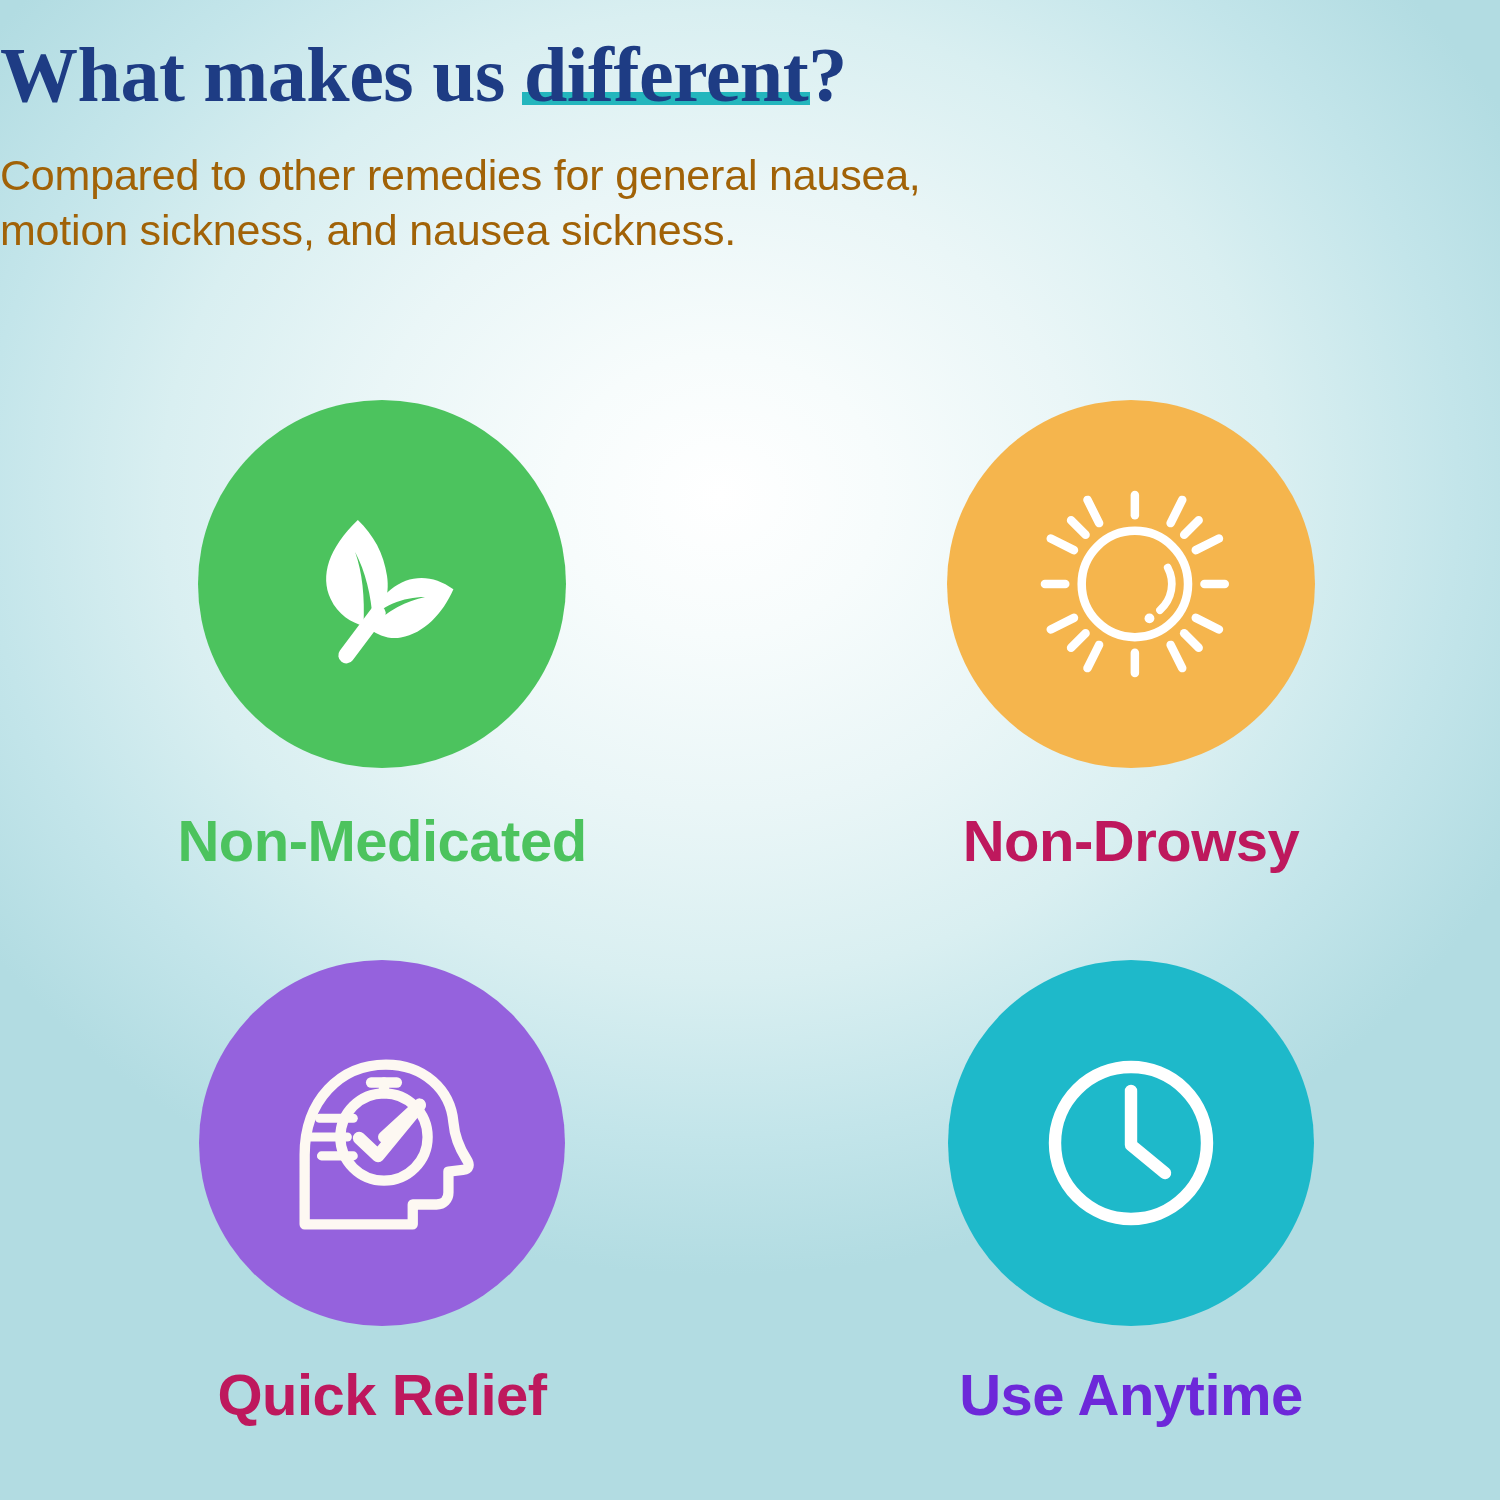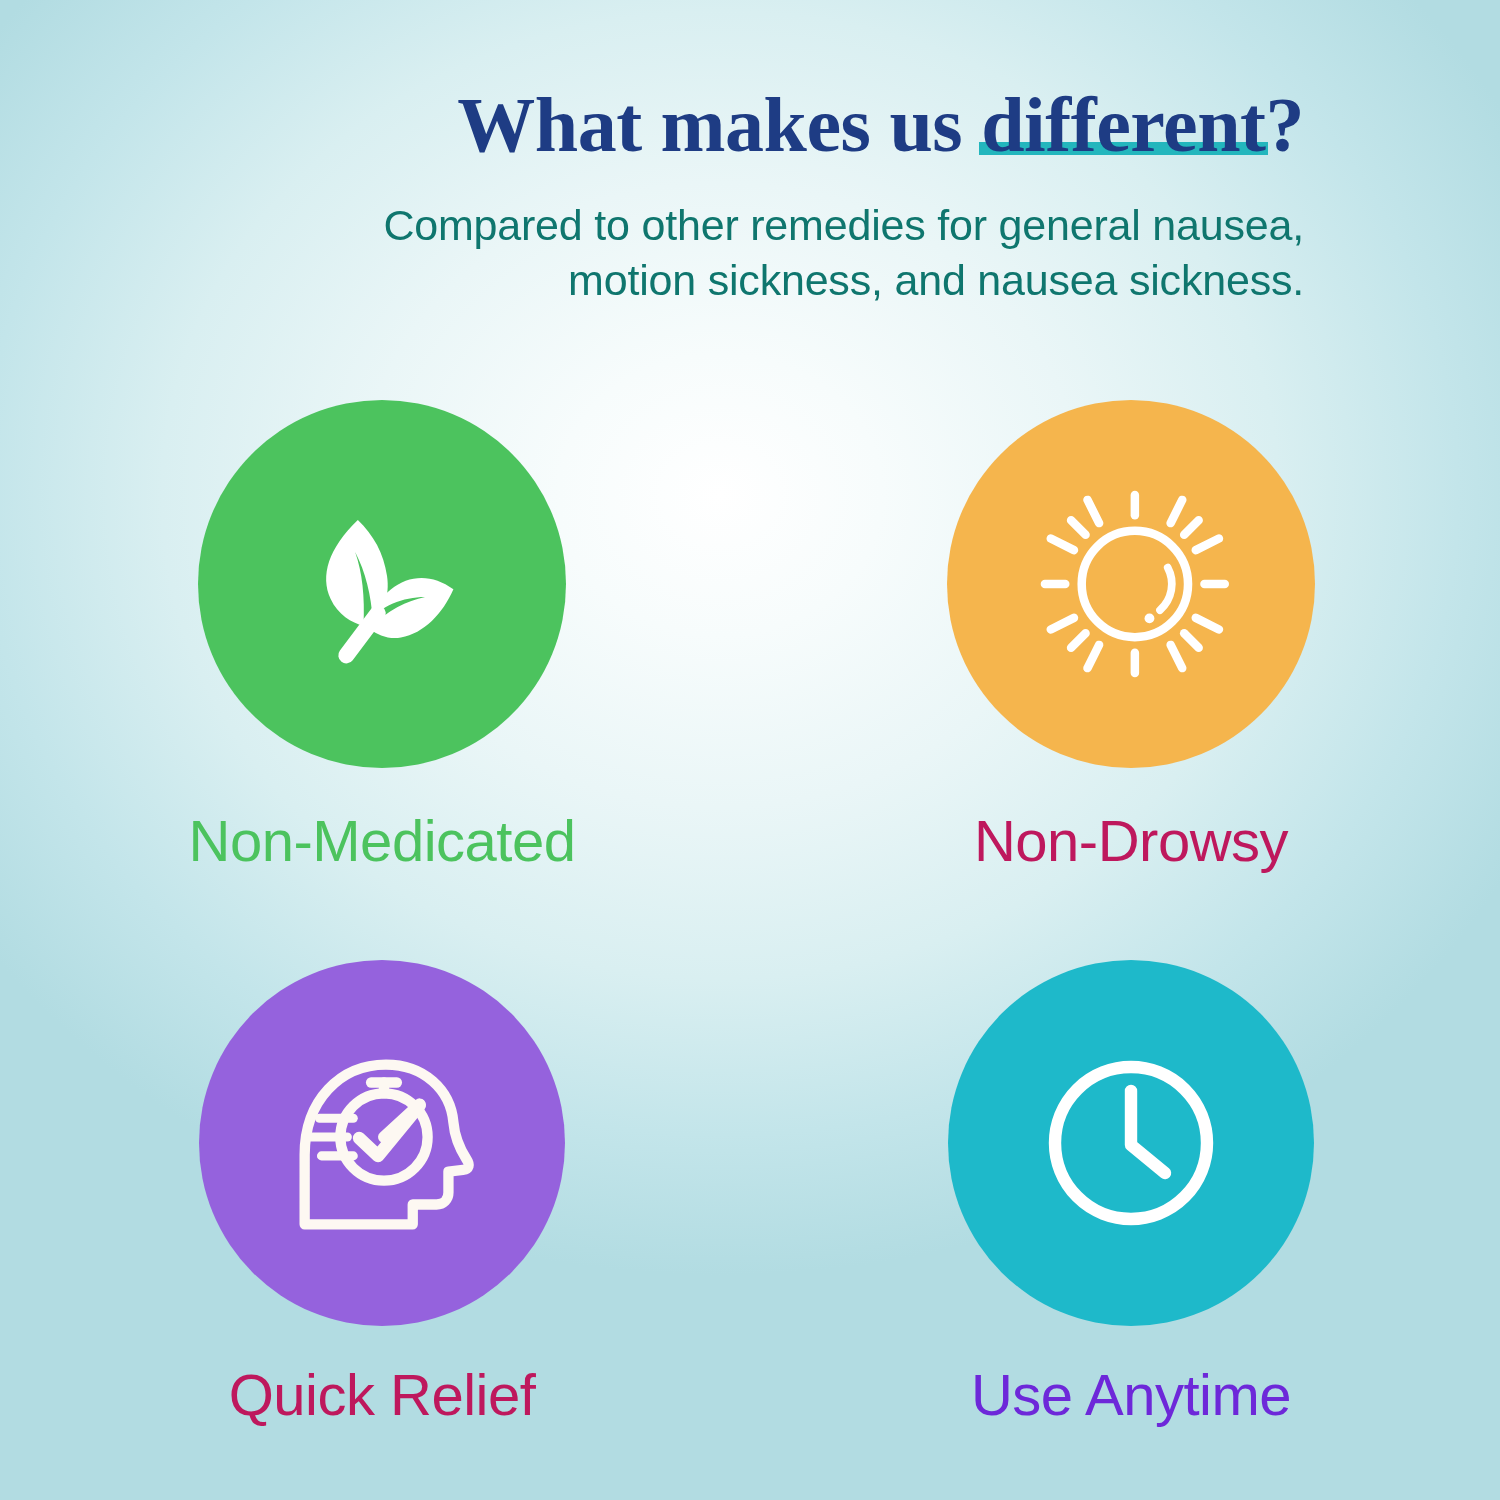--- a/index.html
+++ b/index.html
@@ -27,22 +27,22 @@
     width: 1500px;
     height: 1500px;
   }
 
   
   .header {
     position: absolute;
     top: 0;
     left: 0;
     width: 1304px;
-    text-align: right;
-    padding-top: 86px;
+    text-align: left;
+    padding-top: 36px;
     box-sizing: border-box;
   }
 
   .title {
     font-family: "Liberation Serif", "DejaVu Serif", serif;
     font-weight: bold;
     font-size: 78px;
     line-height: 1.0;
     color: #1e3c84;
     letter-spacing: -0.5px;
@@ -67,21 +67,21 @@
     z-index: -1;
   }
 
   .subtitle {
     margin: 0;
     padding-top: 34px;
     font-family: "Liberation Sans", sans-serif;
     font-weight: 400;
     font-size: 43px;
     line-height: 1.28;
-    color: #0f766e;
+    color: #a16207;
     letter-spacing: -0.2px;
   }
 
   
   .grid {
     position: absolute;
     top: 400px;
     left: 0;
     width: 1500px;
     display: grid;
@@ -105,21 +105,21 @@
     display: flex;
     align-items: center;
     justify-content: center;
     flex: 0 0 auto;
   }
   .badge svg { display: block; }
 
   .label {
     margin-top: 44px;
     font-family: "Liberation Sans", sans-serif;
-    font-weight: 400;
+    font-weight: 700;
     font-size: 58px;
     line-height: 1;
     letter-spacing: -0.5px;
     white-space: nowrap;
   }
 
   .cell.row-2 .badge { width: 366px; height: 366px; }
   .cell.row-2 .label { margin-top: 40px; }
 </style>
 </head>

